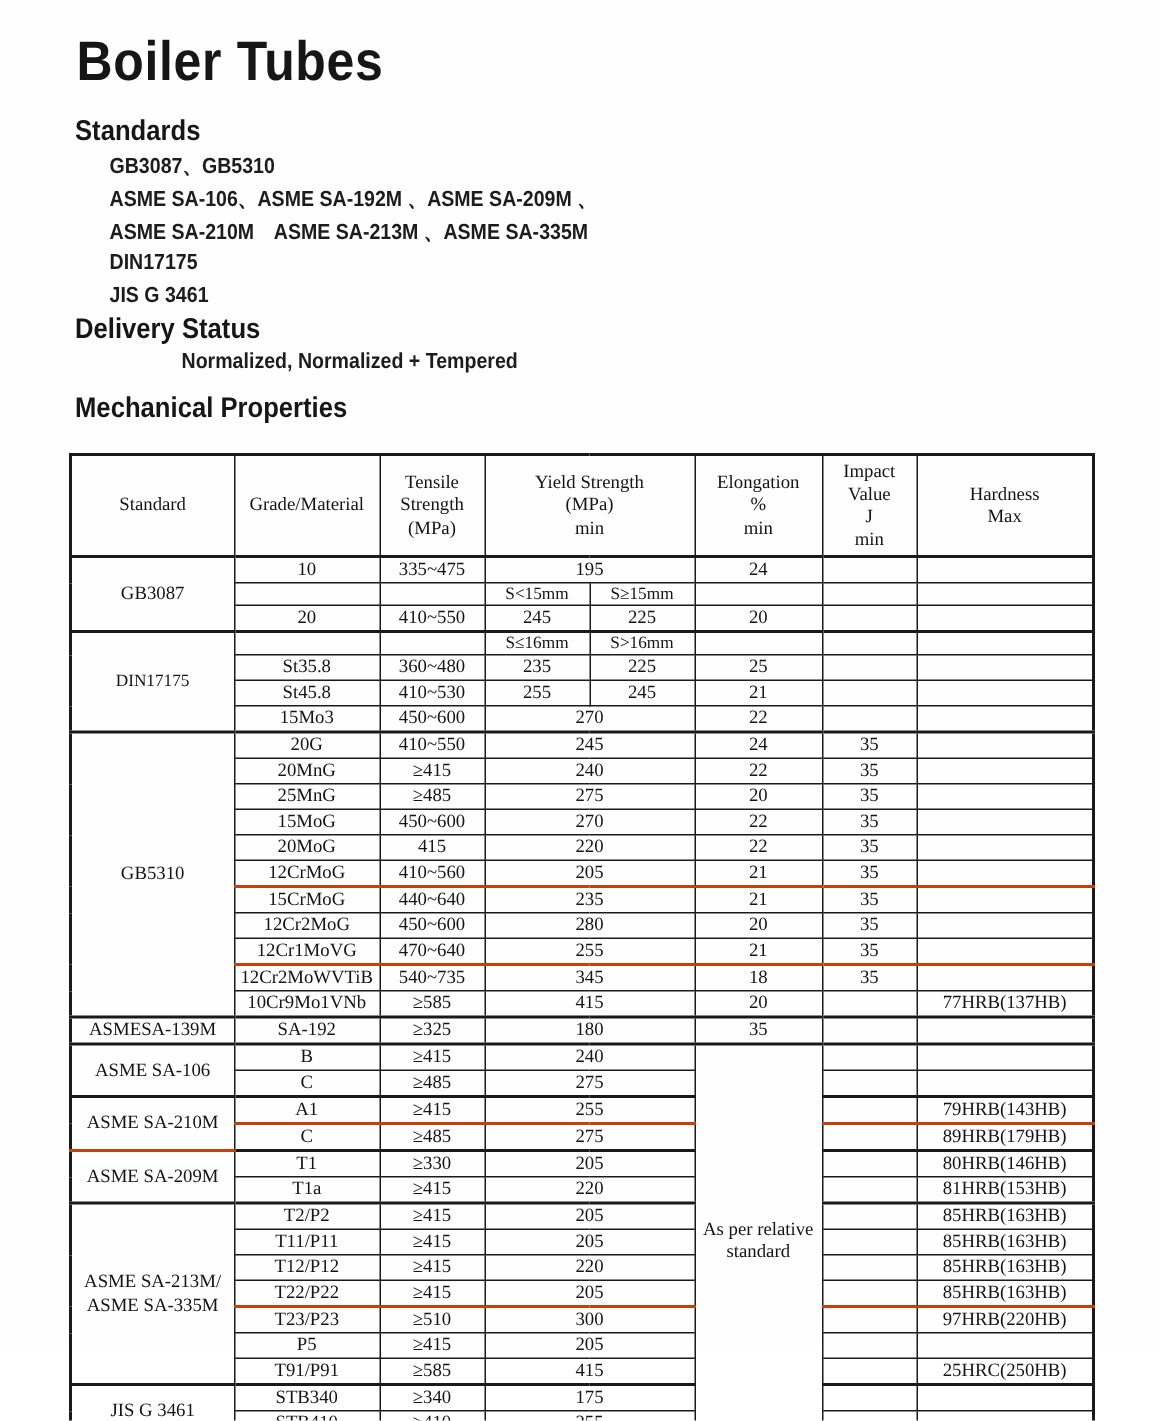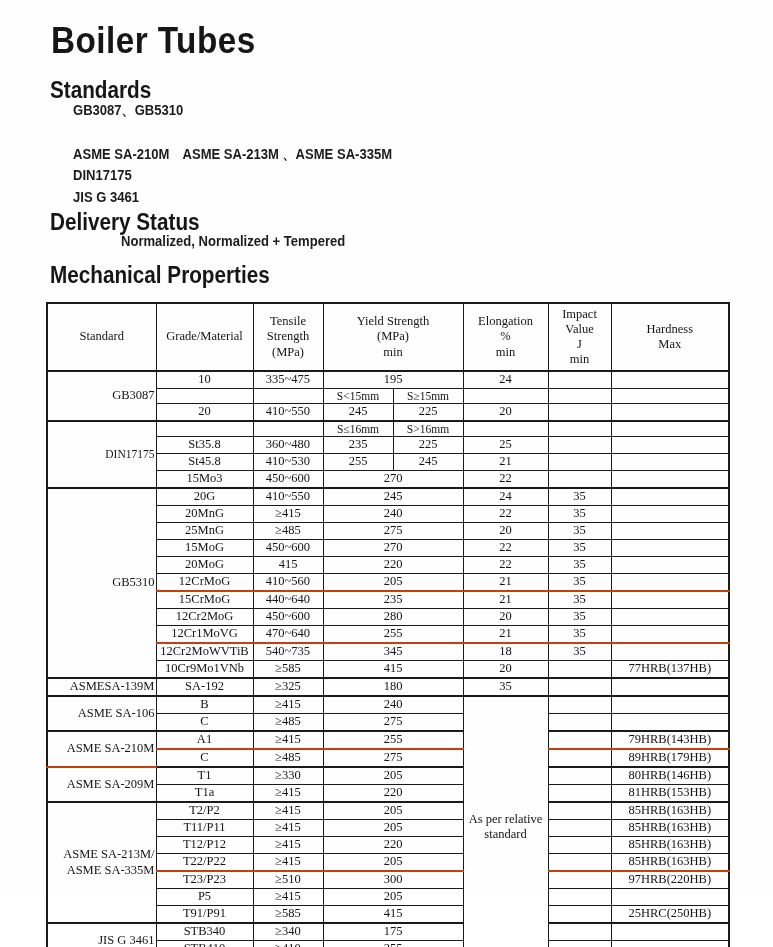--- a/index.html
+++ b/index.html
@@ -32,21 +32,21 @@
     left: 51px;
     top: 20px;
     font-size: 37px;
     font-weight: 700;
     letter-spacing: 0.5px;
     color: #161616;
   }
   .section-heading {
     position: absolute;
     left: 50px;
-    font-size: 23px;
+    font-size: 19px;
     font-weight: 700;
     color: #161616;
   }
   .h-standards   { top: 77px; }
   .h-delivery    { top: 209px; }
   .h-mechanical  { top: 262px; text-align: center; }
   .sub-item {
     position: absolute;
     left: 73px;
     font-size: 14.5px;
@@ -85,36 +85,39 @@
   }
   thead th {
     height: 66px;
     font-weight: 400;
     border-bottom: 2px solid #1a1a1a;
   }
   tbody td { height: 16px; }
   tr.small td { height: 12px; font-size: 11.5px; }
   tr.group-start > td { border-top: 2px solid #1a1a1a; margin-left: 26px; }
   tr.thick > td { border-bottom: 2px solid #c2410c; }
-  td.cell-standard div { line-height: 1.25; text-align: right; }
+  td.cell-standard div { line-height: 1.25; }
 </style>
 </head>
 <body>
 
 <div class="page">
 
   <div class="doc-title">
     <span class="condensed">Boiler Tubes</span>
   </div>
 
   <div class="section-heading h-standards">
     <span class="condensed">Standards</span>
   </div>
   <div class="sub-item std-0">
     <span class="condensed">GB3087、GB5310</span>
+  </div>
+  <div class="sub-item std-1">
+    <span class="condensed">ASME SA-106、ASME SA-192M 、ASME SA-209M 、</span>
   </div>
   <div class="sub-item std-2">
     <span class="condensed">ASME SA-210M　ASME SA-213M 、ASME SA-335M</span>
   </div>
   <div class="sub-item std-3">
     <span class="condensed">DIN17175</span>
   </div>
   <div class="sub-item std-4">
     <span class="condensed">JIS G 3461</span>
   </div>

